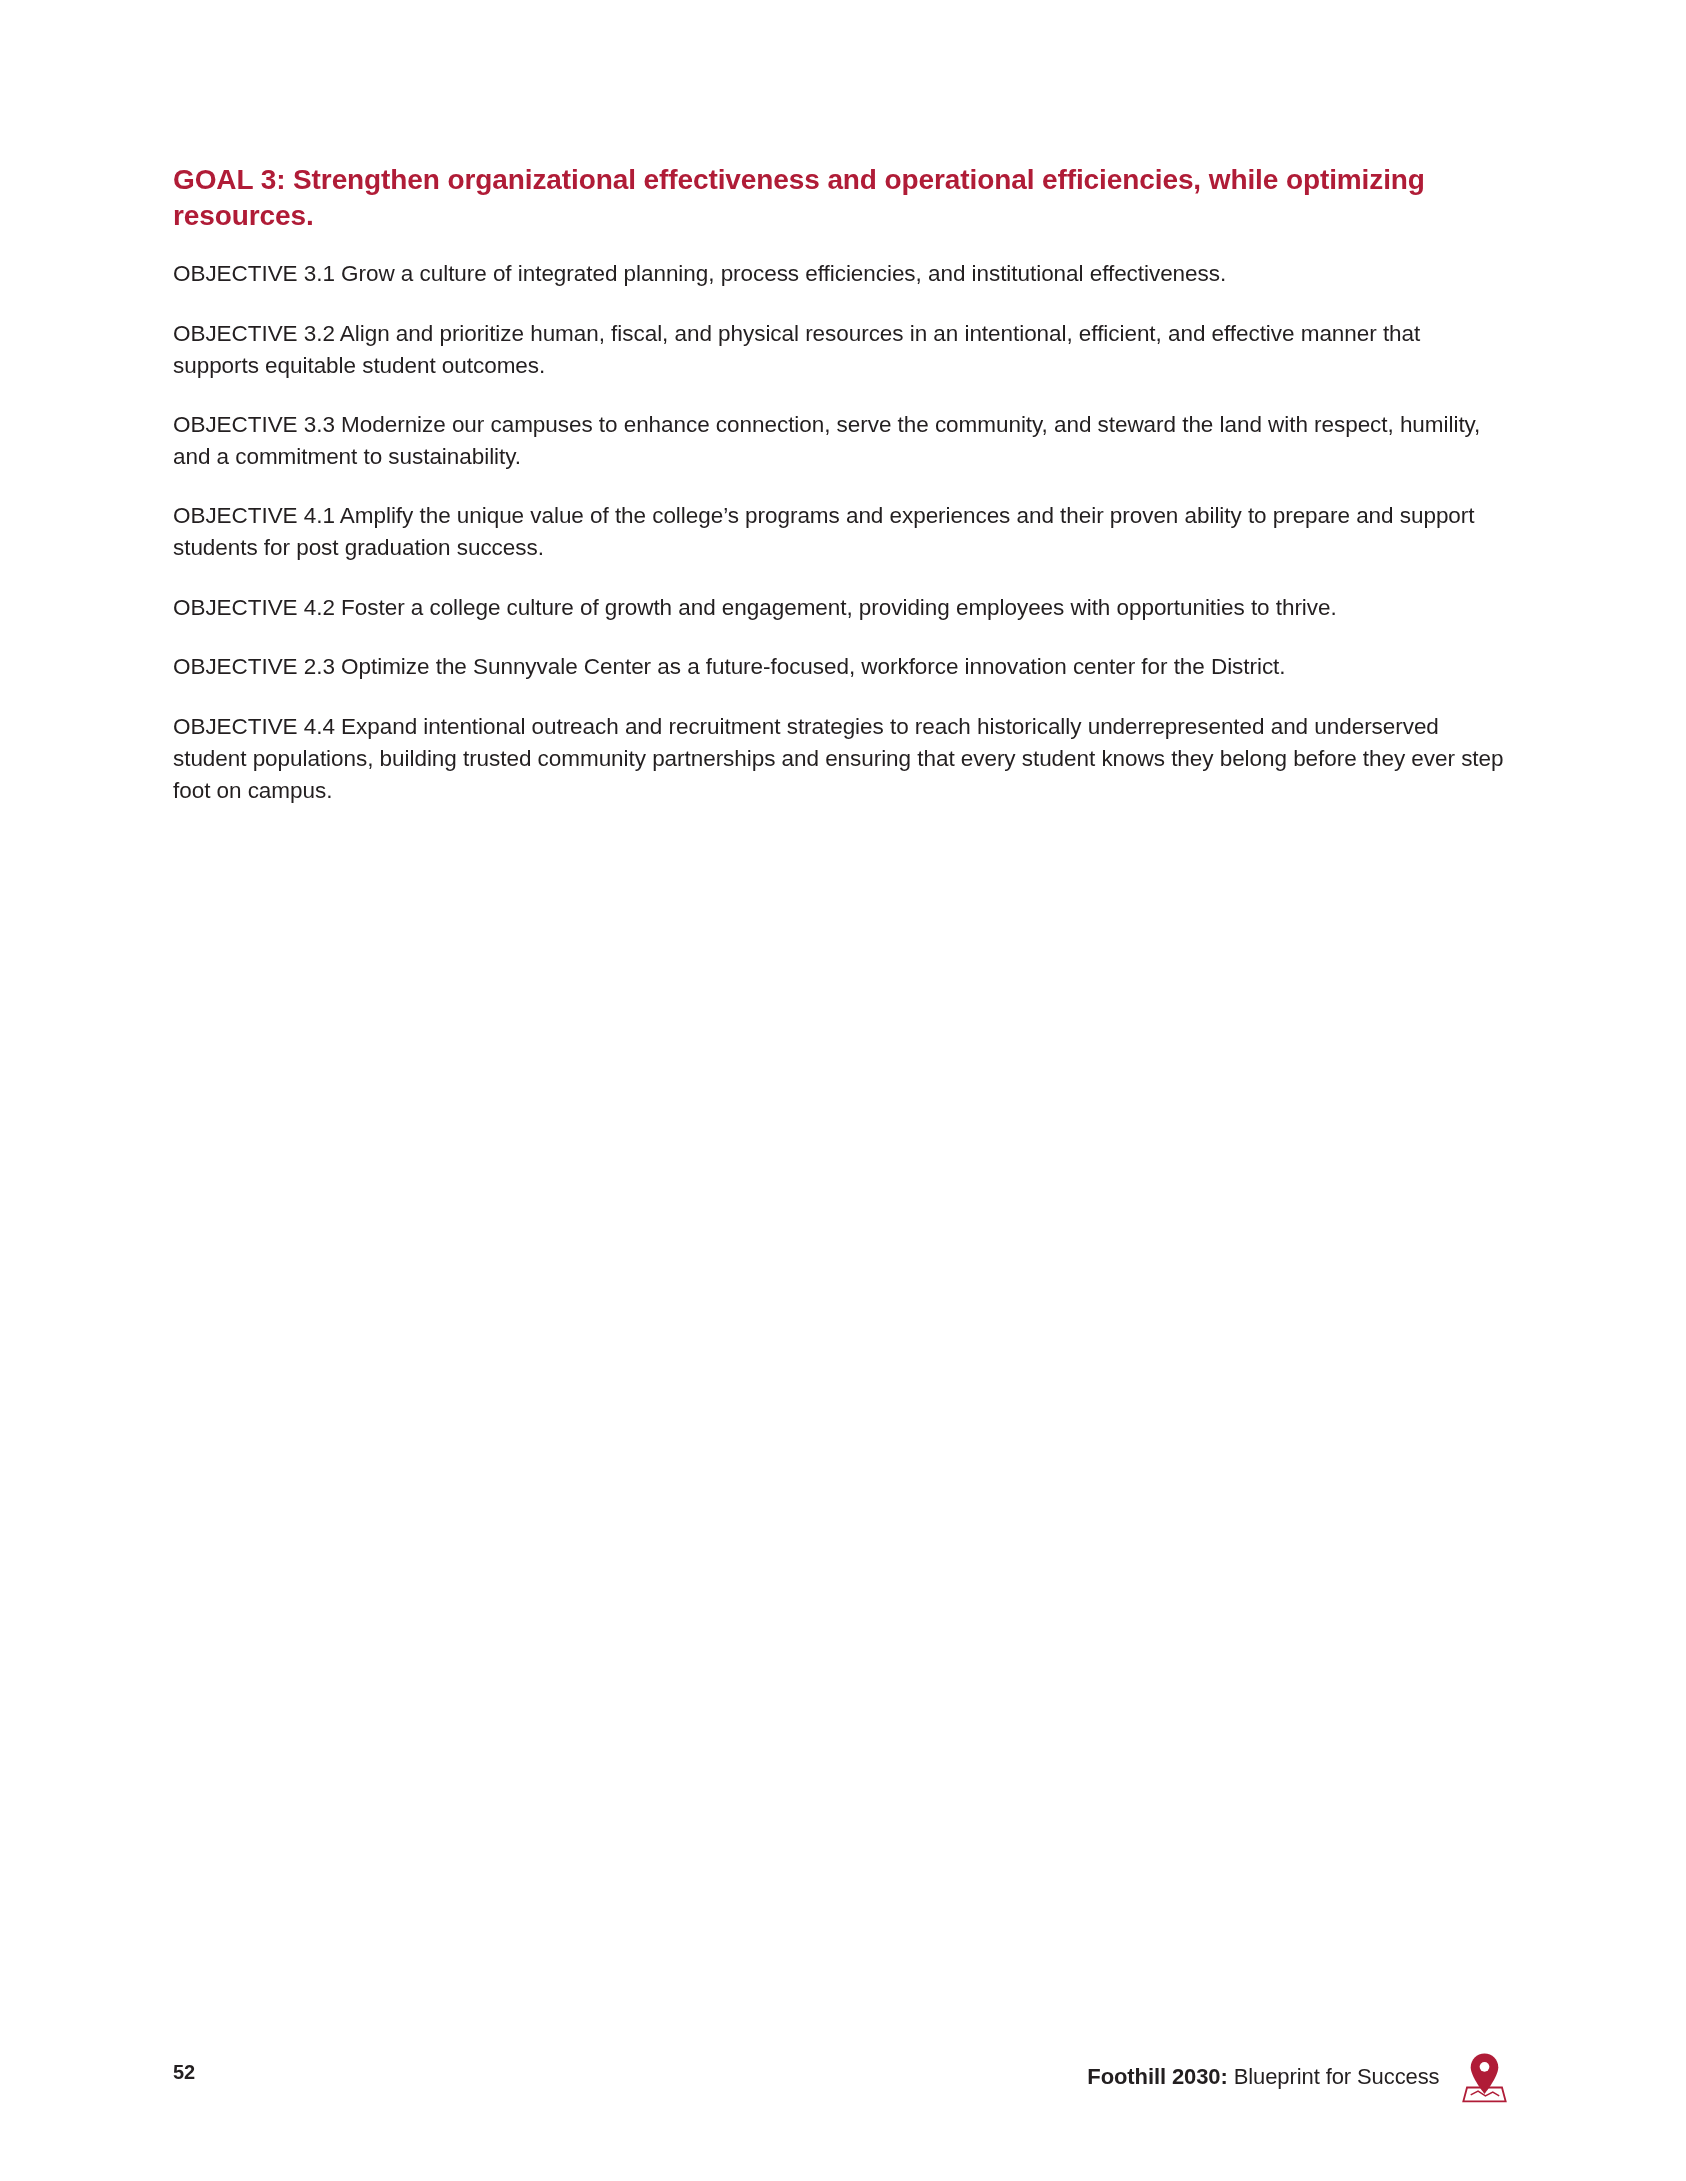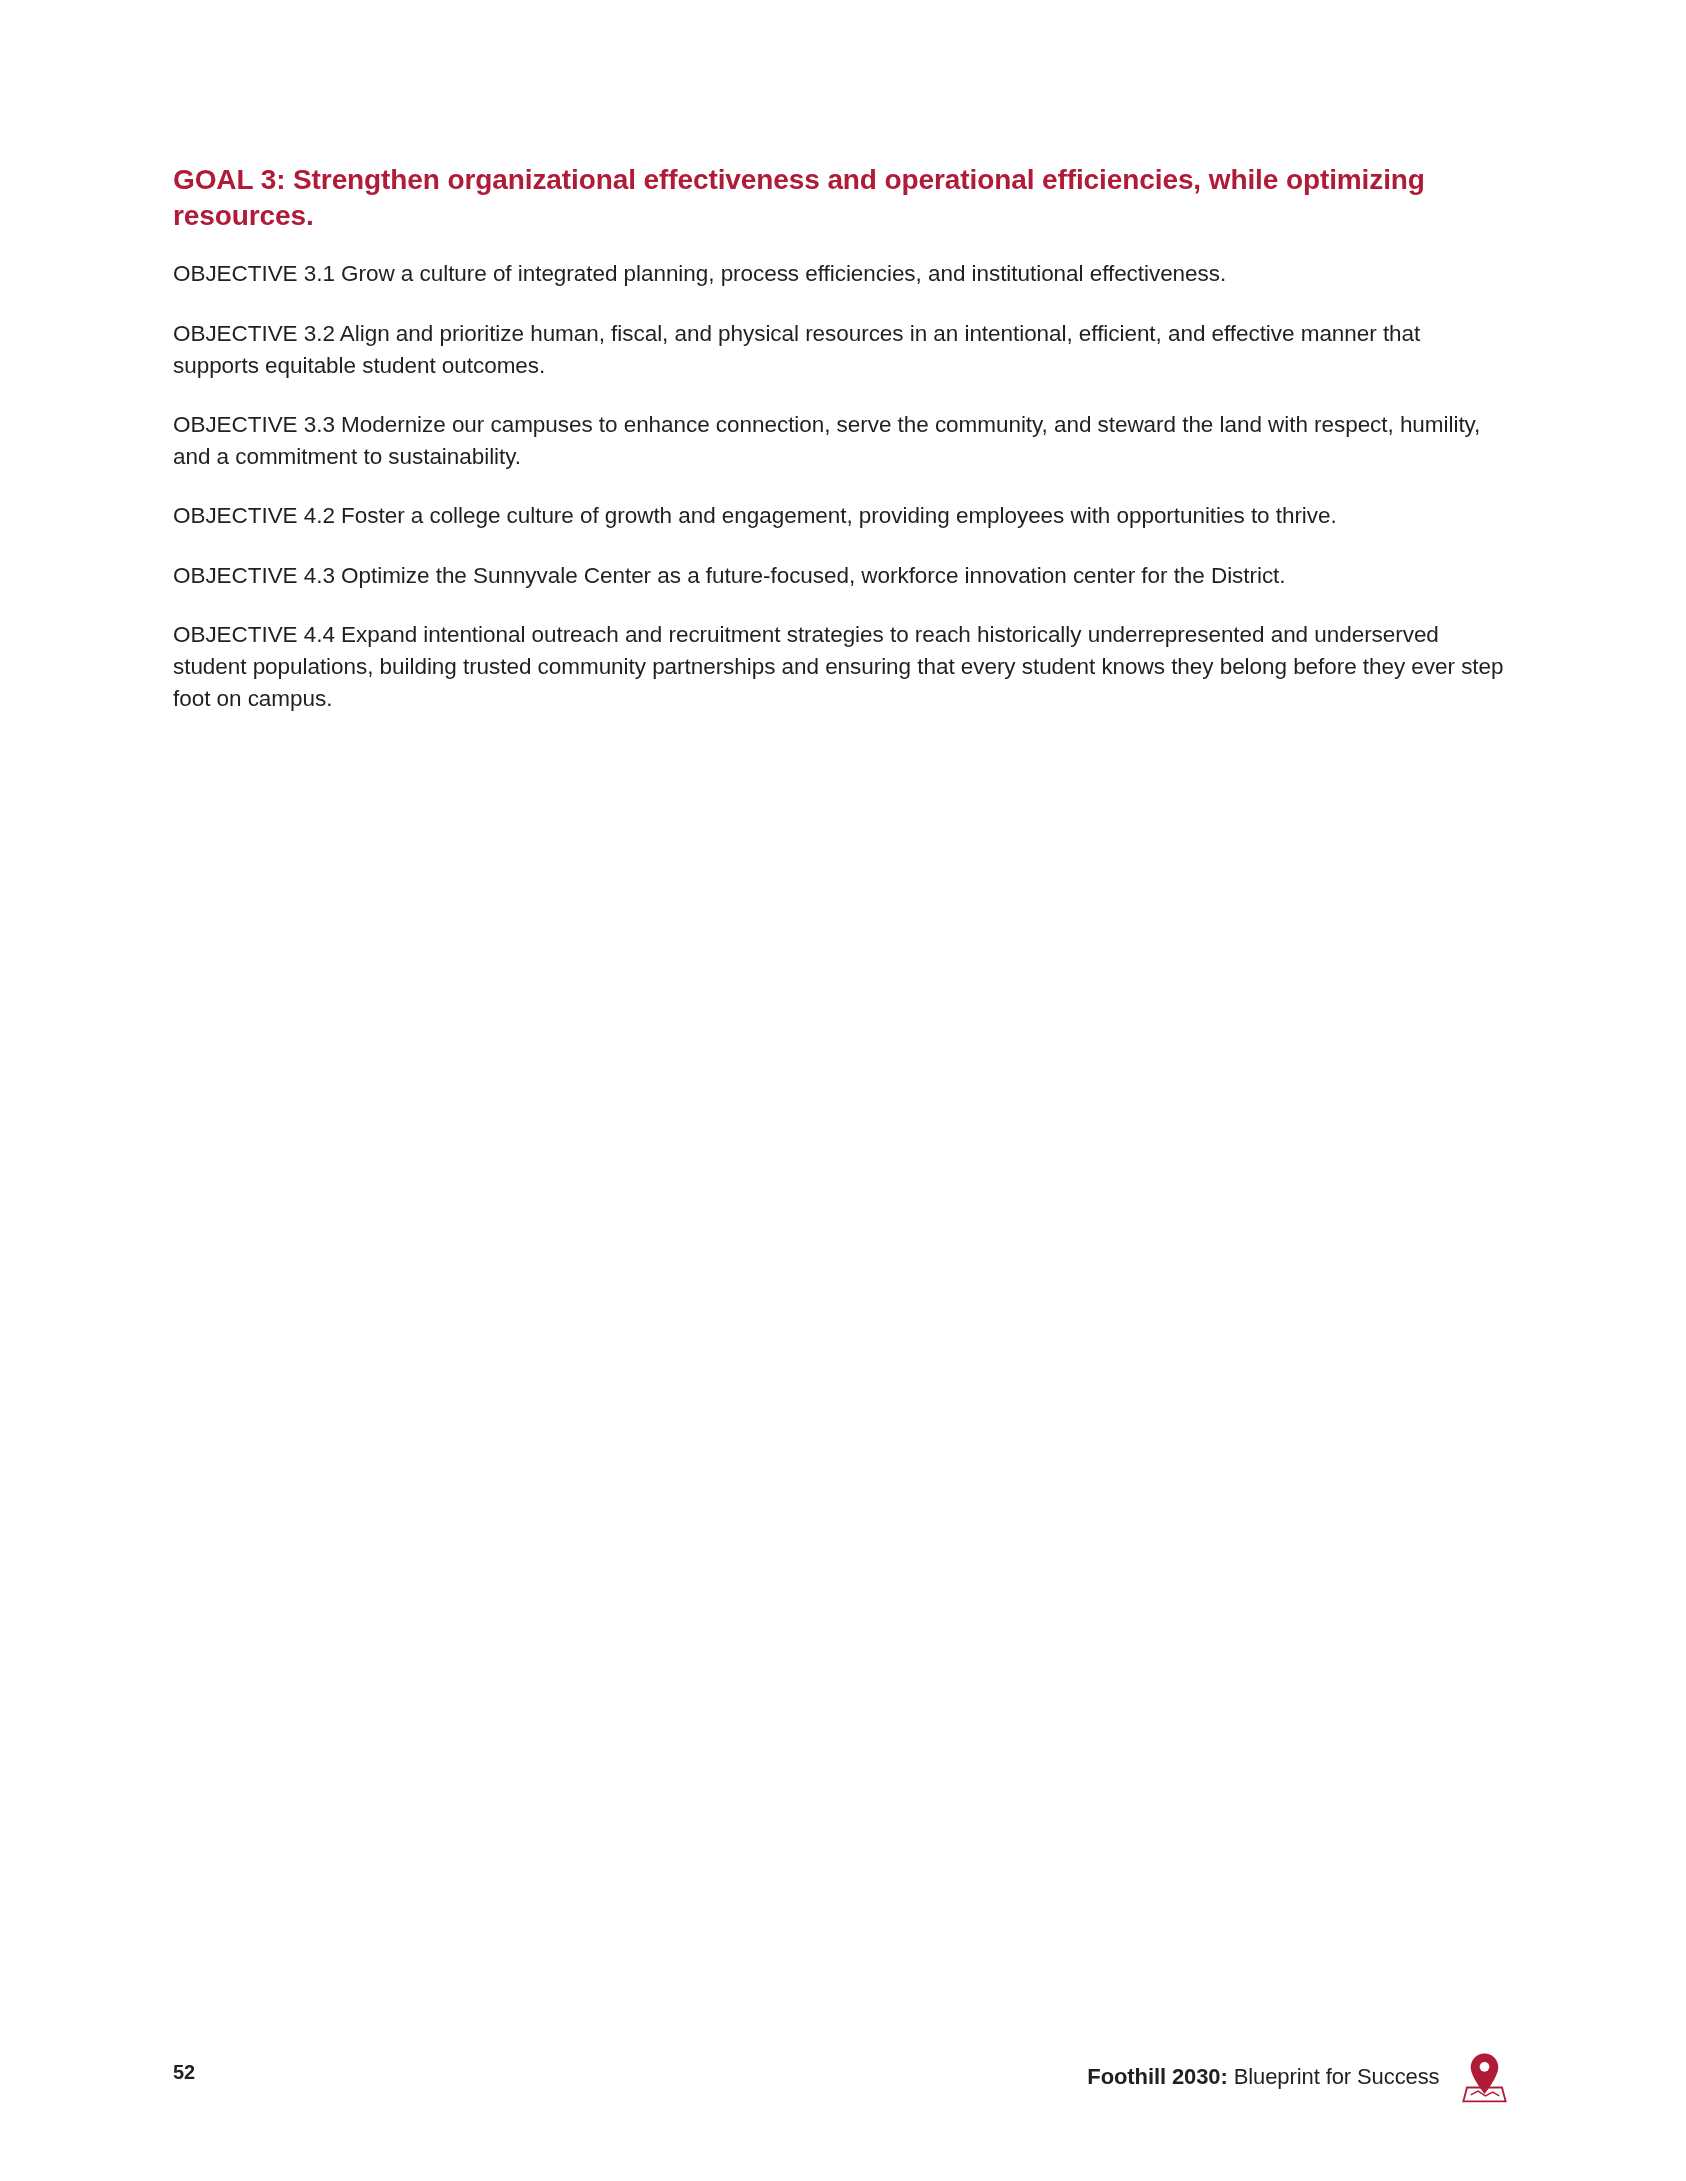--- a/index.html
+++ b/index.html
@@ -94,24 +94,25 @@
 
     <h1 class="goal-heading">GOAL 3: Strengthen organizational effectiveness and operational efficiencies, while optimizing resources.</h1>
 
     <p class="objective">OBJECTIVE 3.1 Grow a culture of integrated planning, process efficiencies, and institutional effectiveness.</p>
 
     <p class="objective">OBJECTIVE 3.2 Align and prioritize human, fiscal, and physical resources in an intentional, efficient, and effective manner that supports equitable student outcomes.</p>
 
     <p class="objective">OBJECTIVE 3.3 Modernize our campuses to enhance connection, serve the community, and steward the land with respect, humility, and a commitment to sustainability.</p>
 
 
+    <p class="objective">OBJECTIVE 4.1 Amplify the unique value of the college’s programs and experiences and their proven ability to prepare and support students for post graduation success.</p>
 
     <p class="objective">OBJECTIVE 4.2 Foster a college culture of growth and engagement, providing employees with opportunities to thrive.</p>
 
-    <p class="objective">OBJECTIVE 4.3 Optimize the Sunnyvale Center as a future-focused, workforce innovation center for the District.</p>
+    <p class="objective">OBJECTIVE 2.3 Optimize the Sunnyvale Center as a future-focused, workforce innovation center for the District.</p>
 
     <p class="objective">OBJECTIVE 4.4 Expand intentional outreach and recruitment strategies to reach historically underrepresented and underserved student populations, building trusted community partnerships and ensuring that every student knows they belong before they ever step foot on campus.</p>
 
   </div>
 
   <div class="footer">
     <div class="page-number">52</div>
 
     <div class="footer-right">
       <div class="footer-text"><b>Foothill 2030:</b><span> Blueprint for Success</span></div>

